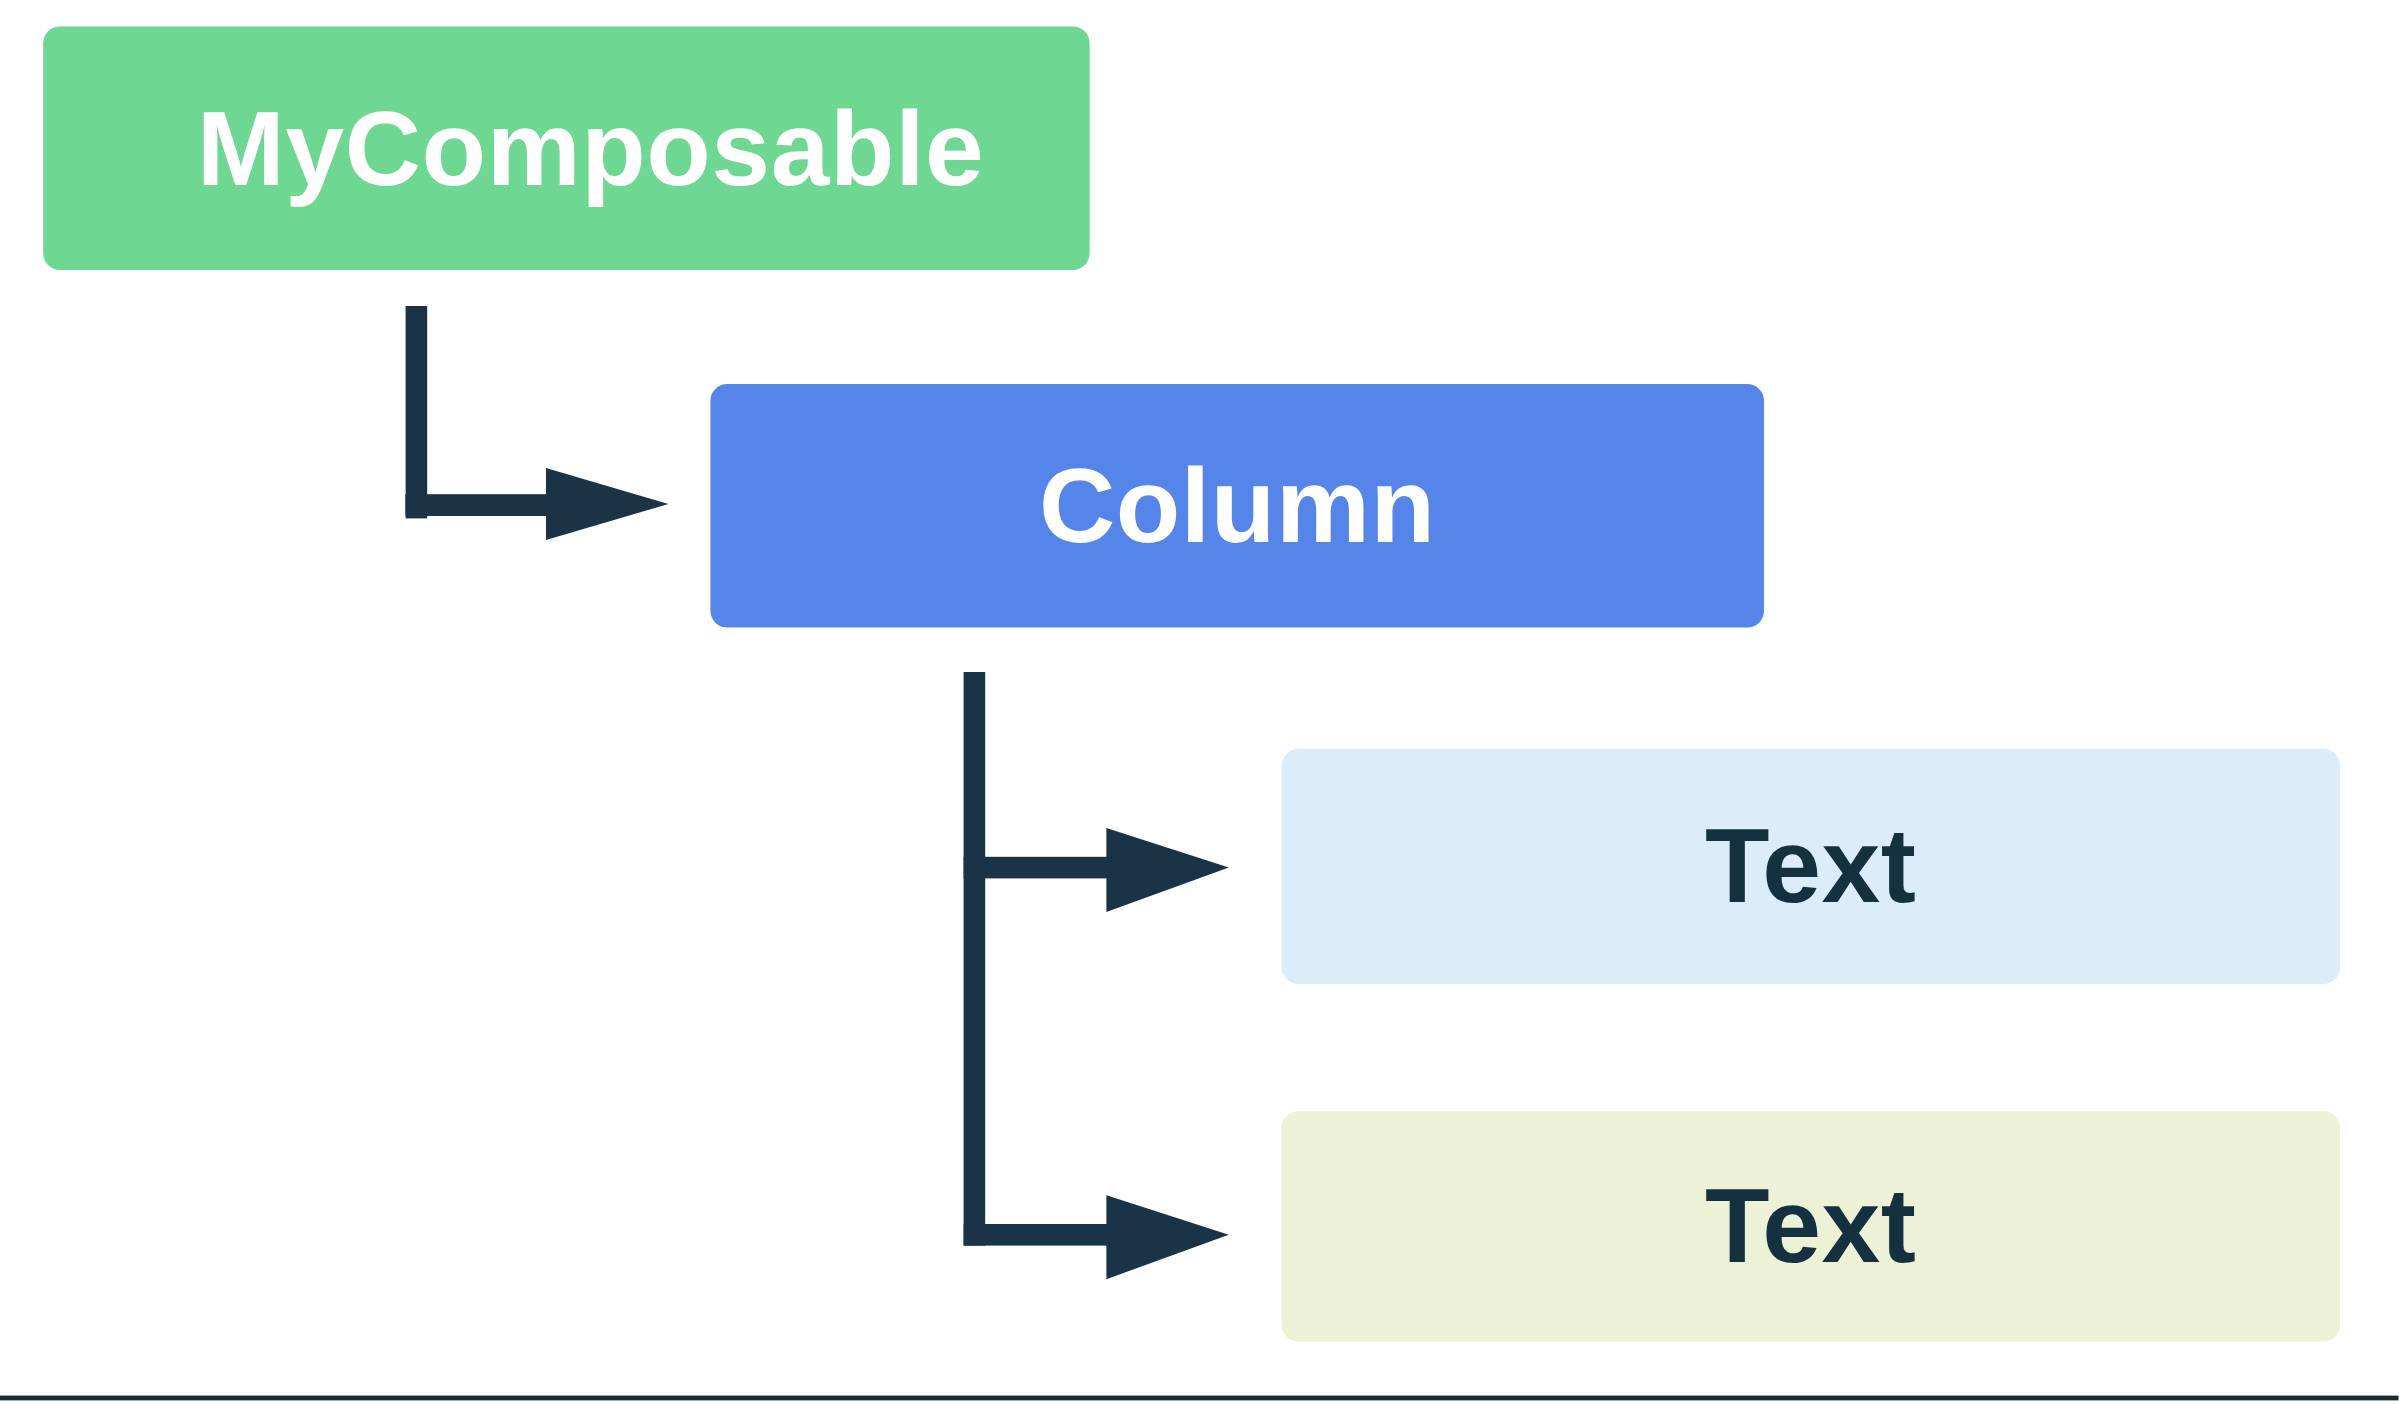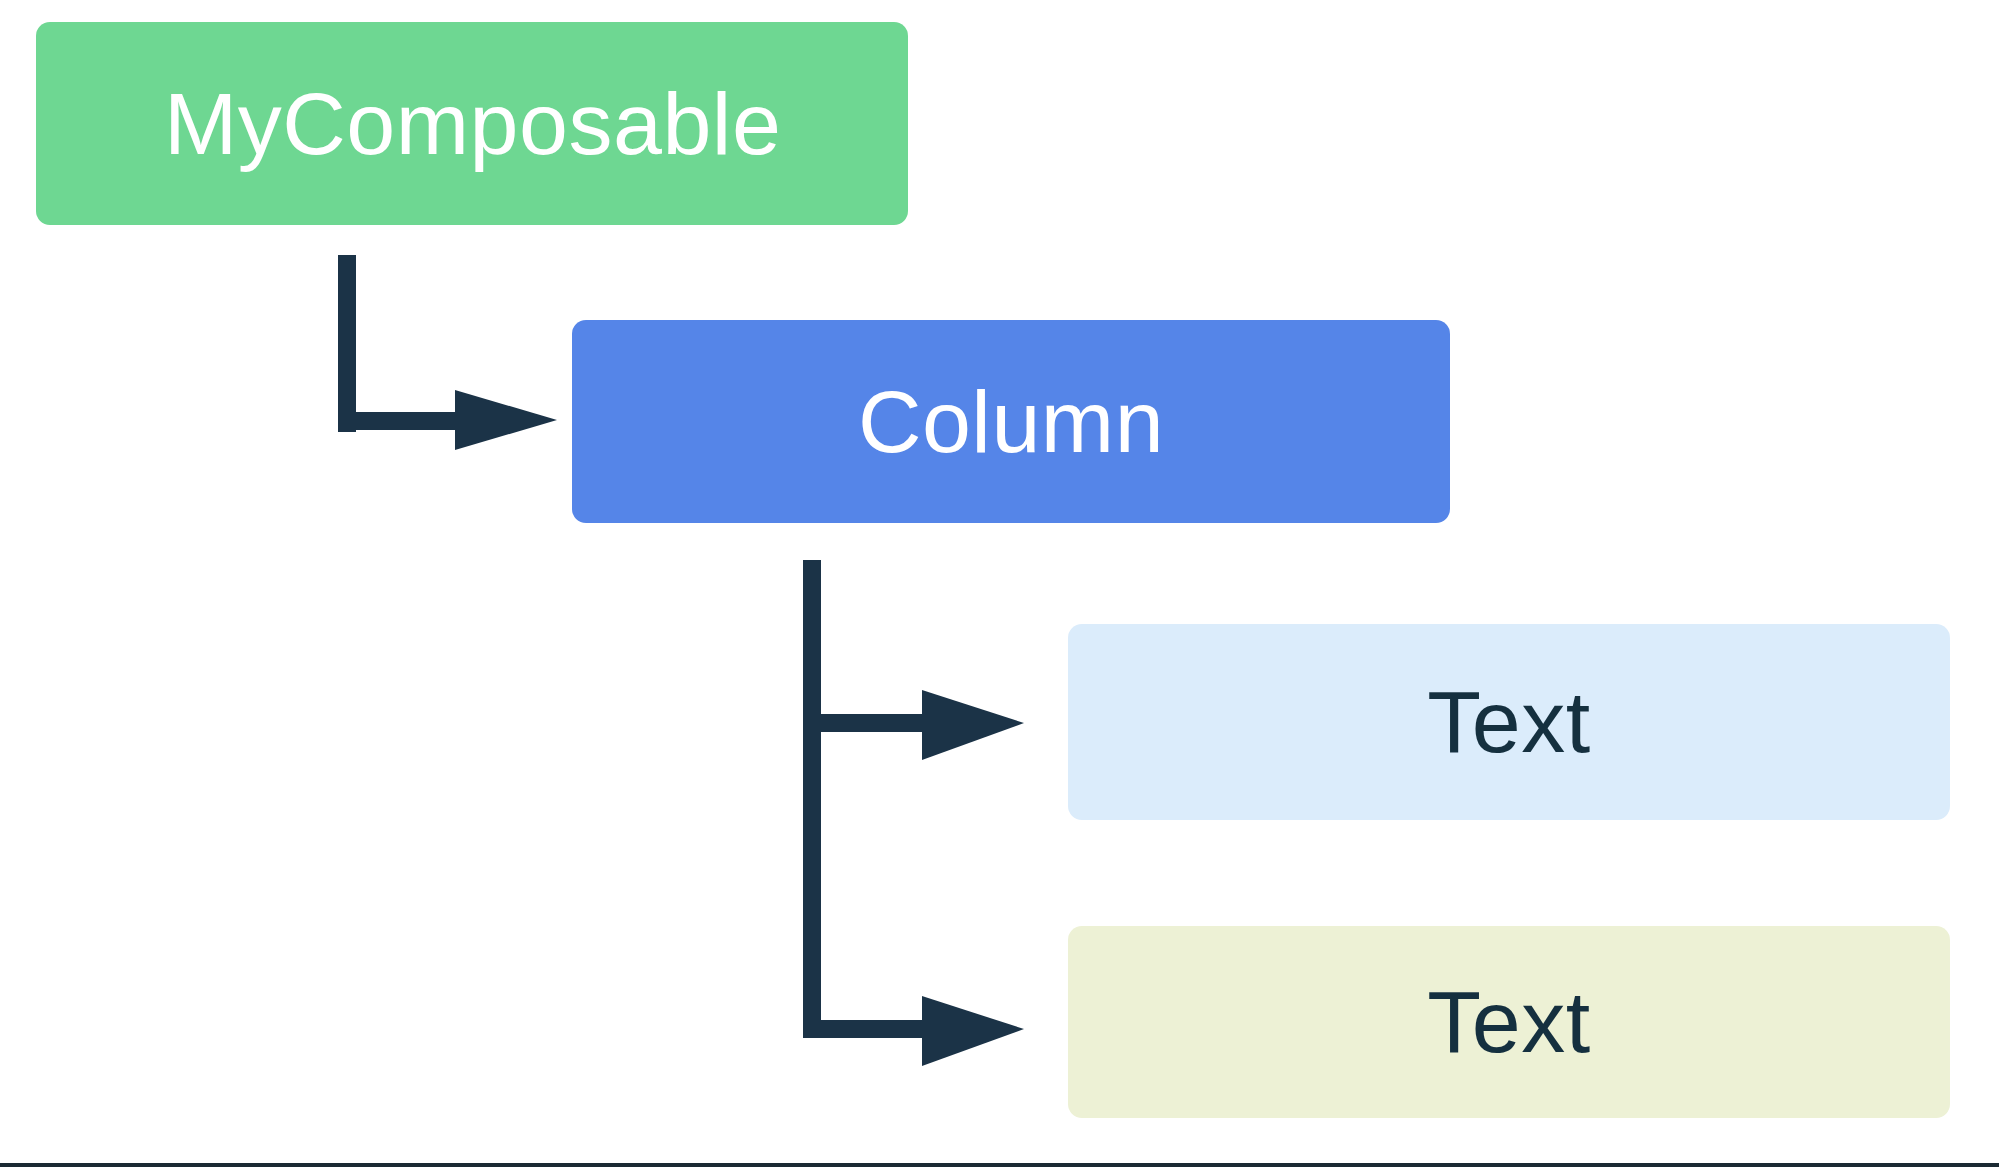--- a/index.html
+++ b/index.html
@@ -19,39 +19,39 @@
     overflow: hidden;
   }
   .node {
     position: absolute;
     display: flex;
     align-items: center;
     justify-content: center;
     box-sizing: border-box;
     border-radius: 14px;
     font-family: "Liberation Sans", "DejaVu Sans", sans-serif;
-    font-weight: 400;
+    font-weight: 700;
     letter-spacing: 0.5px;
     line-height: 1;
     white-space: nowrap;
     user-select: none;
   }
   .node-root {
     left: 36px;
     top: 22px;
     width: 872px;
     height: 203px;
     background: #6ed792;
     color: #ffffff;
     font-size: 88px;
     justify-content: flex-start;
     padding-left: 128px;
   }
   .node-column {
-    left: 572px;
+    left: 592px;
     top: 320px;
     width: 878px;
     height: 203px;
     background: #5585e8;
     color: #ffffff;
     font-size: 88px;
   }
   .node-text-a {
     left: 1068px;
     top: 624px;

